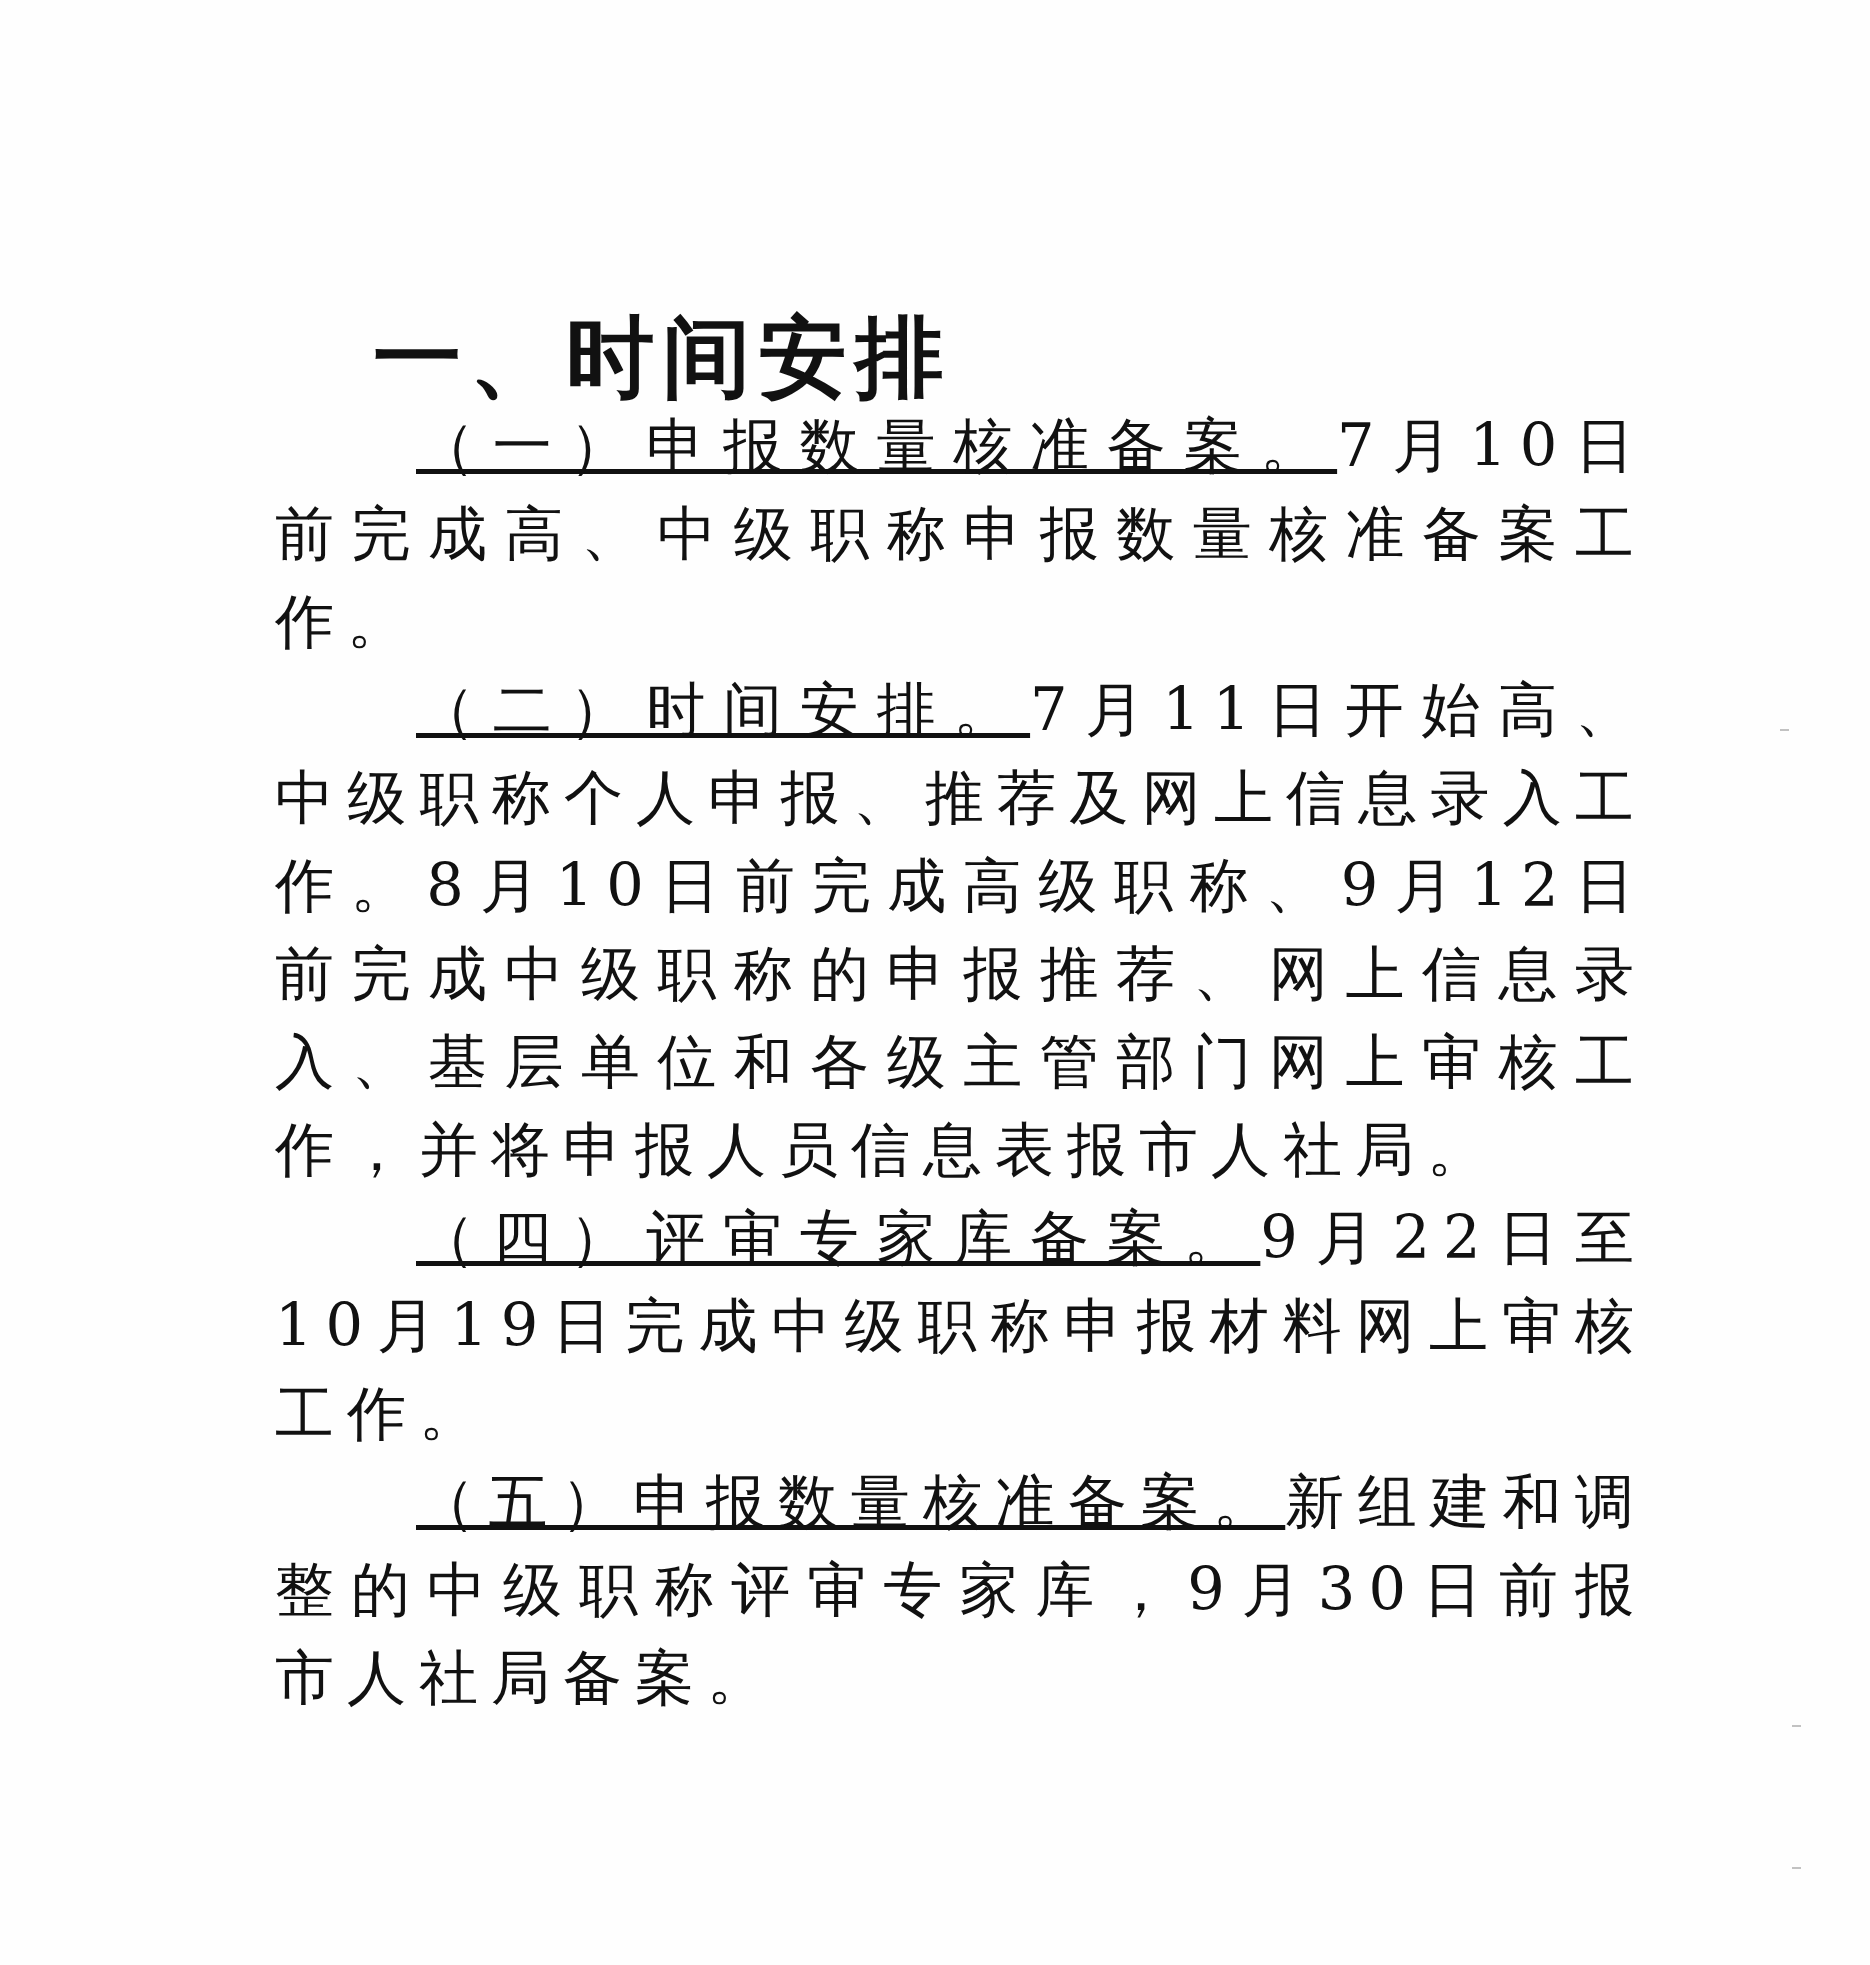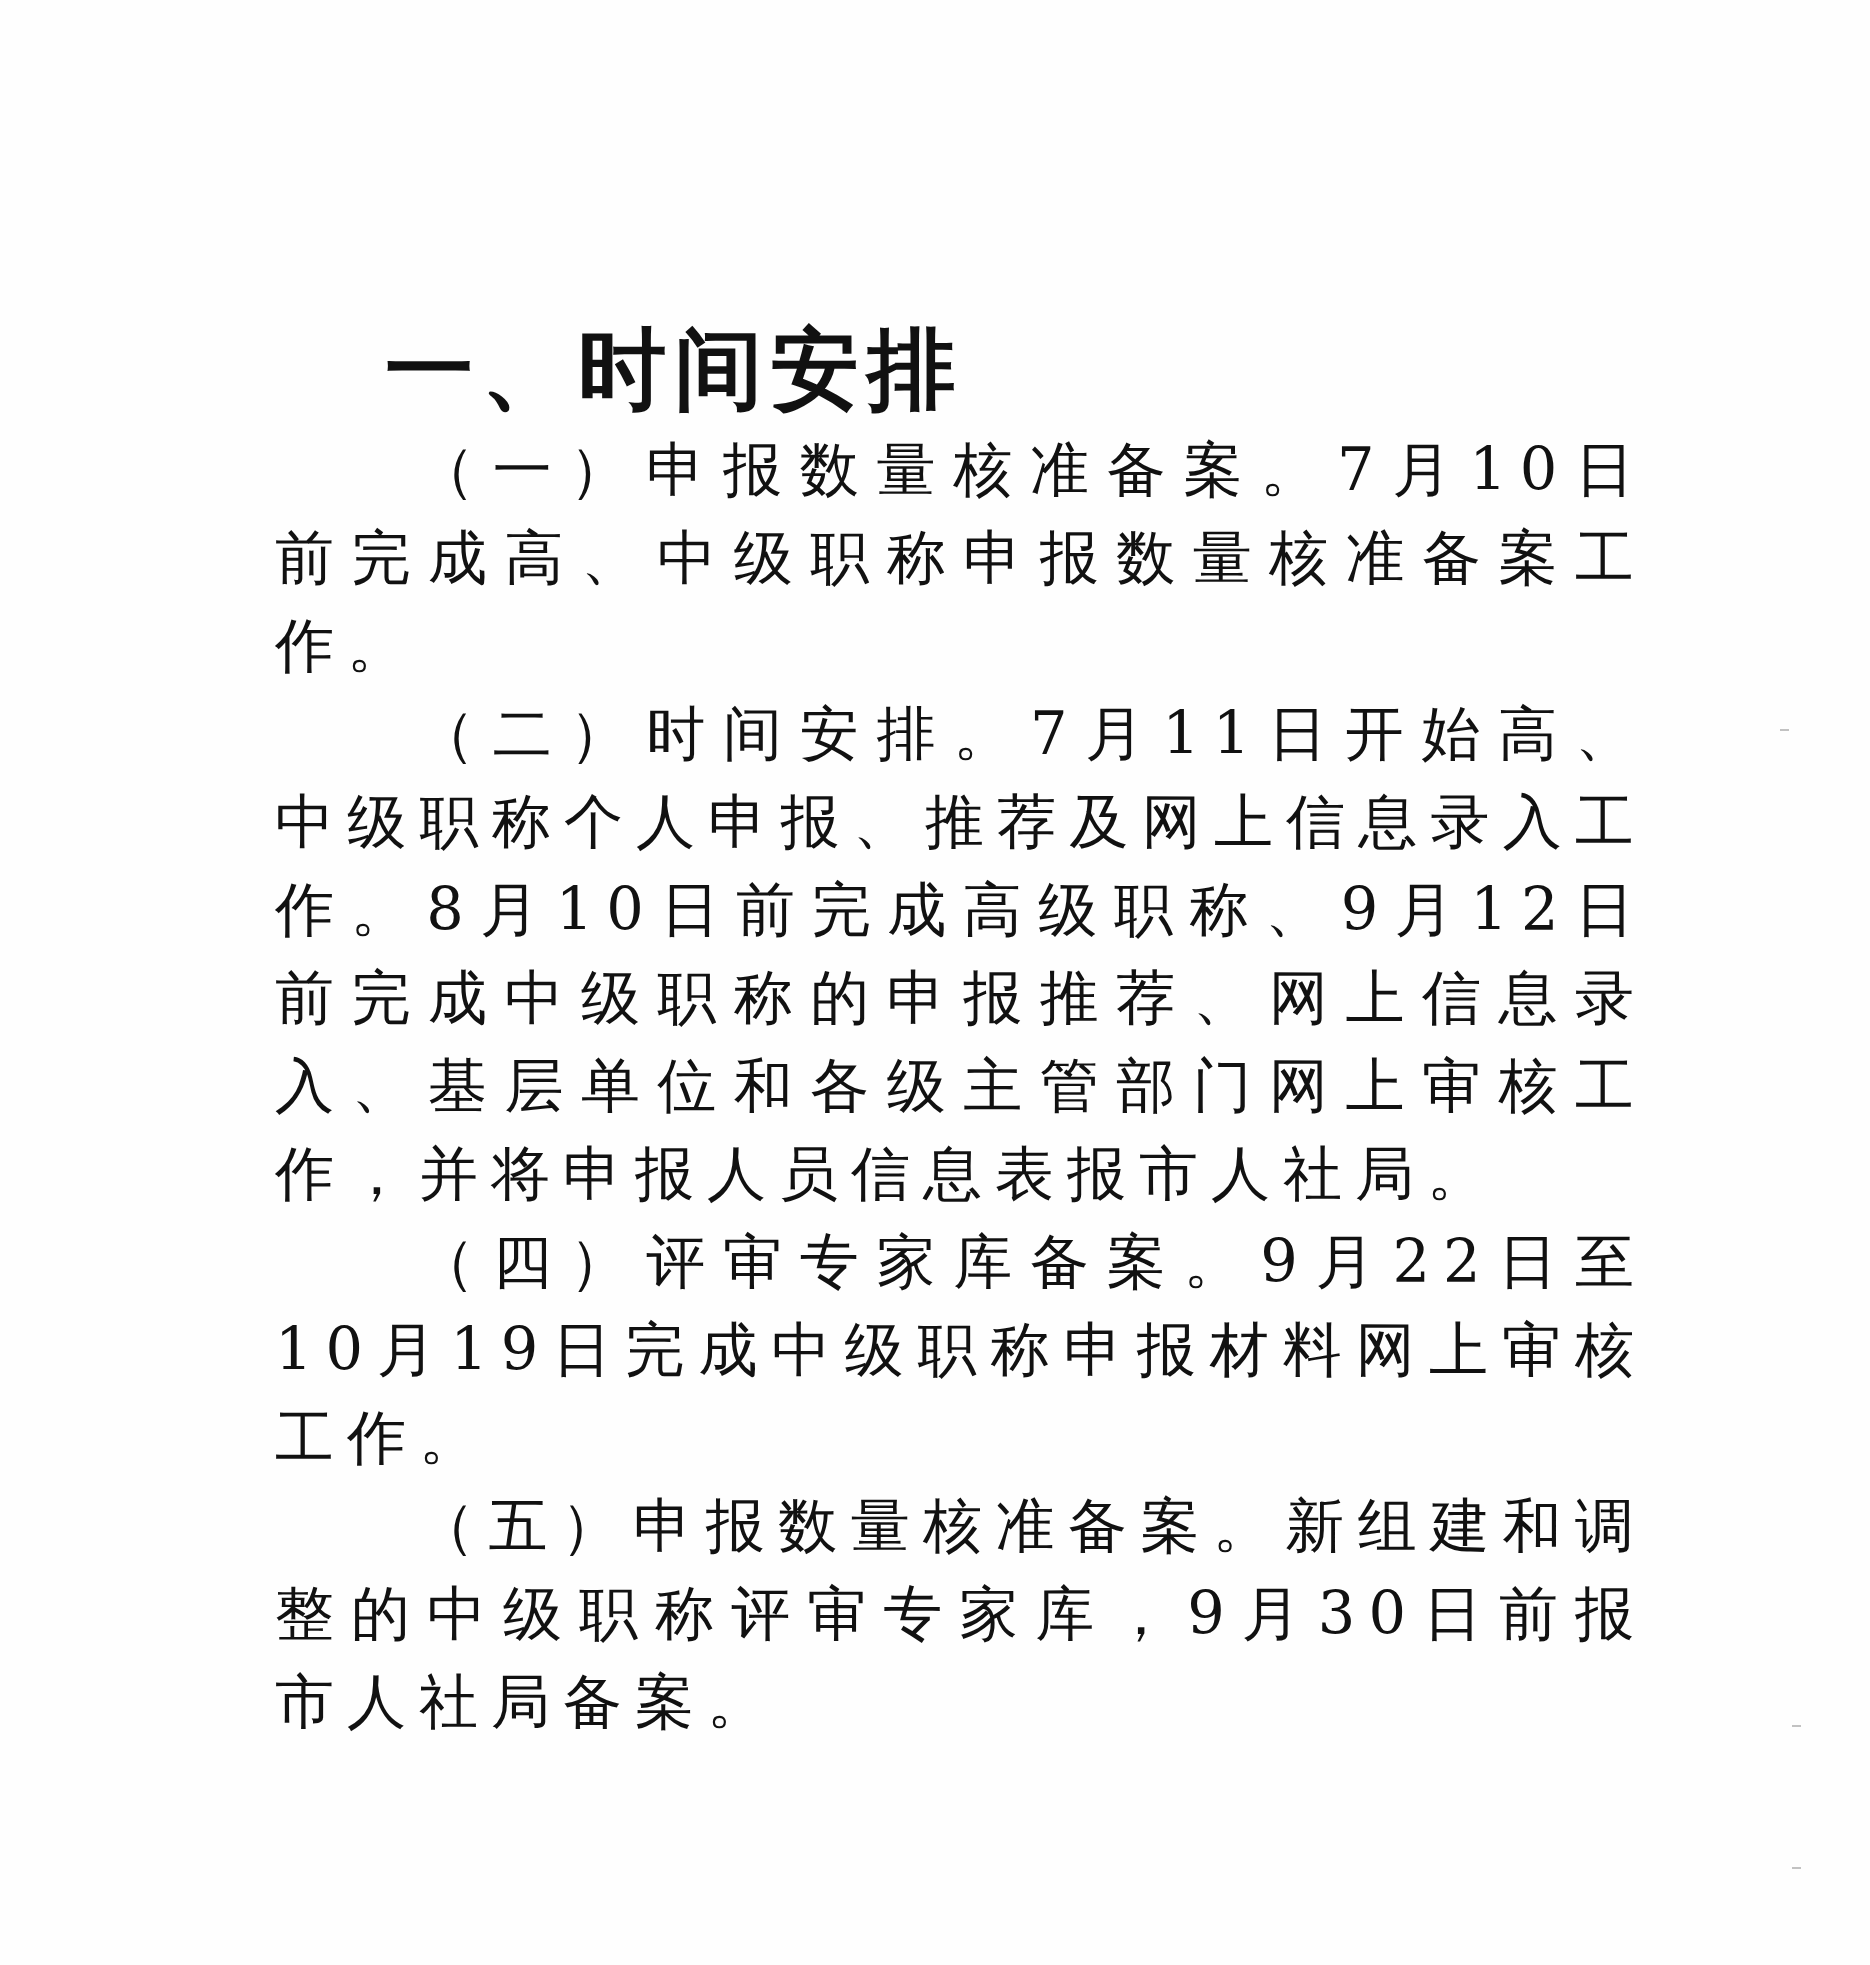--- a/index.html
+++ b/index.html
@@ -32,28 +32,29 @@
       letter-spacing: 13px;
       text-align: justify;
       text-justify: inter-character;
     }
     .para {
       margin: 0;
       text-indent: 2em;
       text-indent: 141px;
     }
     .heading {
-      margin: 12px;
+      margin: 0;
       text-indent: 98px;
       font-family: "DejaVu Sans", "Liberation Sans", sans-serif;
       font-weight: bold;
       letter-spacing: 7.9px;
     }
     .lead {
       font-family: "DejaVu Sans", "Liberation Sans", sans-serif;
+      text-decoration: underline;
     }
     .speck {
       position: absolute;
       height: 1.6px;
       width: 8.6px;
       background: #9a9a9a;
       opacity: 0.6;
     }
   </style>
 </head>

